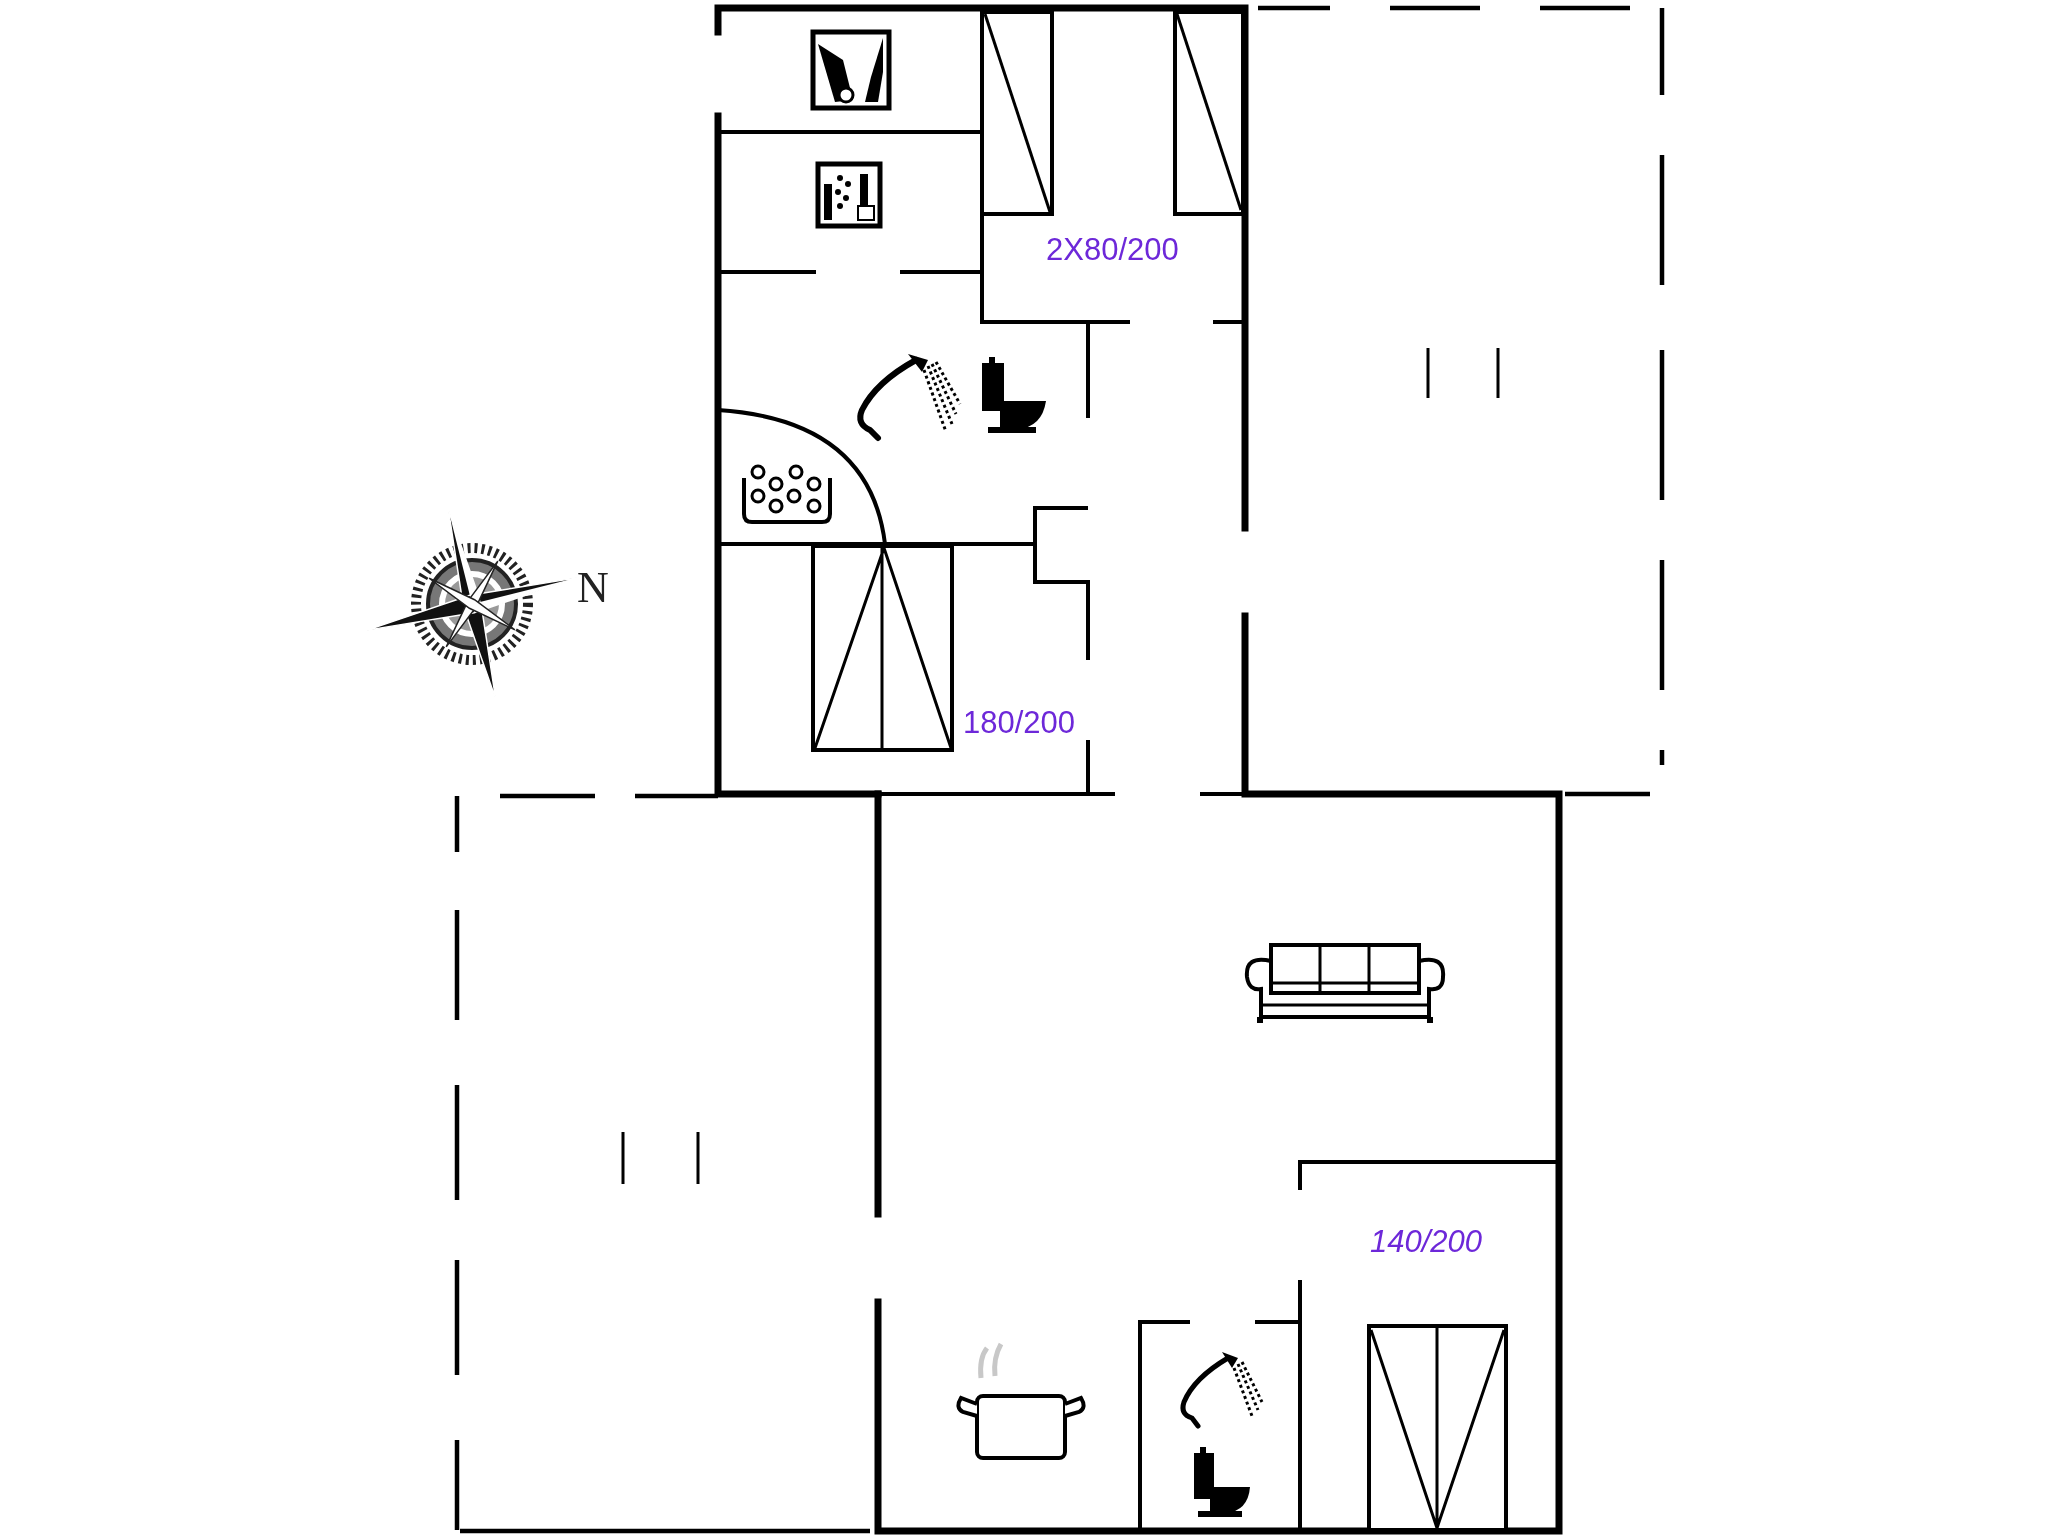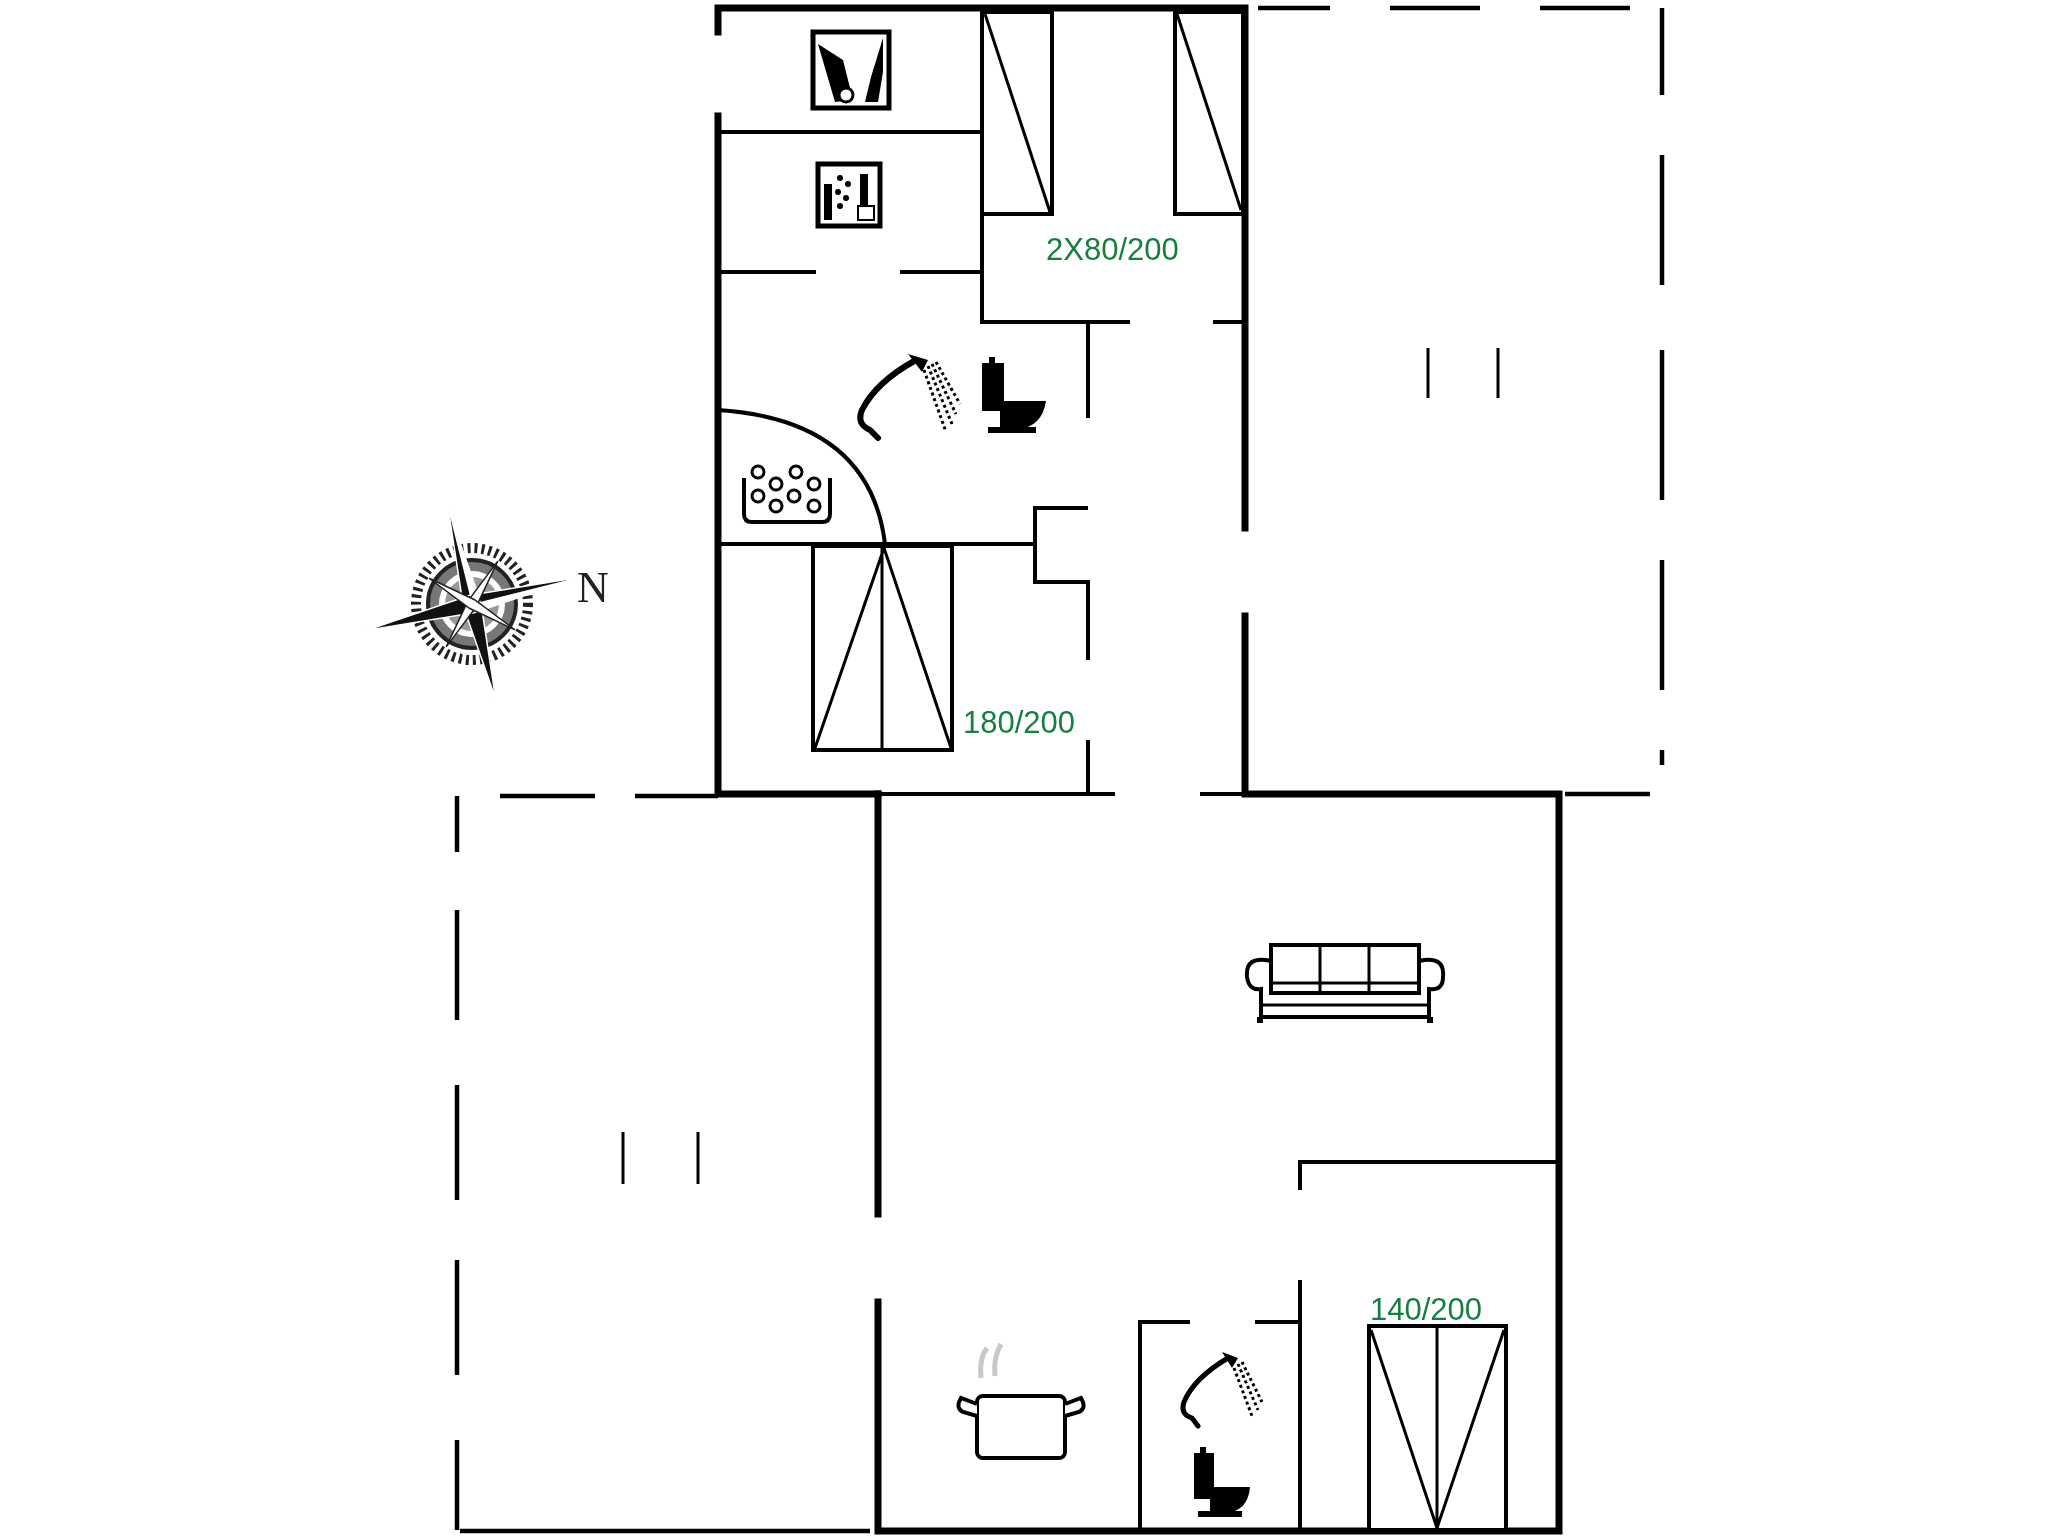--- a/index.html
+++ b/index.html
@@ -3,21 +3,21 @@
 <meta charset="utf-8">
 <style>
   html, body { margin:0; padding:0; background:#ffffff; }
   body { width:2048px; height:1536px; position:relative; overflow:hidden; font-family:"Liberation Sans", sans-serif; }
   #plan { position:absolute; left:0; top:0; width:2048px; height:1536px; }
   .wall { stroke:#000; stroke-width:7; fill:none; stroke-linecap:square; }
   .iwall { stroke:#000; stroke-width:4; fill:none; }
   .dash { stroke:#000; stroke-width:4.5; fill:none; }
   .bed { stroke:#000; stroke-width:4; fill:#fff; }
   .thin { stroke:#000; stroke-width:3; fill:none; }
-  .lbl { position:absolute; font-size:31px; color:#15803d; font-family:"Liberation Sans", sans-serif; white-space:nowrap; }
+  .lbl { position:absolute; font-size:31px; color:#6d28d9; font-family:"Liberation Sans", sans-serif; white-space:nowrap; }
   .north { position:absolute; font-size:44px; color:#222; font-family:"Liberation Serif", serif; }
 </style>
 </head>
 <body>
 
 <svg id="plan" viewBox="0 0 2048 1536" xmlns="http://www.w3.org/2000/svg">
 
   <g>
     <path class="dash" d="M1258 8 H1330 M1390 8 H1480 M1540 8 H1630"></path>
     <path class="dash" d="M1662 8 V95 M1662 155 V285 M1662 350 V500 M1662 560 V690 M1662 750 V765"></path>
@@ -152,13 +152,13 @@
         <polygon points="0,-50 5,0 0,50 -5,0" fill="#fff" stroke="#222" stroke-width="1.5"></polygon>
         <polygon points="-50,0 0,-5 50,0 0,5" fill="#fff" stroke="#222" stroke-width="1.5"></polygon>
       </g>
     </g>
   </g>
 </svg>
 
 <div class="north" style="left:577px; top:562px;">N</div>
 <div class="lbl" style="left:1046px; top:232px;">2X80/200</div>
 <div class="lbl" style="left:963px; top:705px;">180/200</div>
-<div class="lbl" style="left:1370px; top:1292px;">140/200</div>
+<div class="lbl" style="left:1370px; top:1224px;font-style:italic;">140/200</div>
 
 </body></html>

